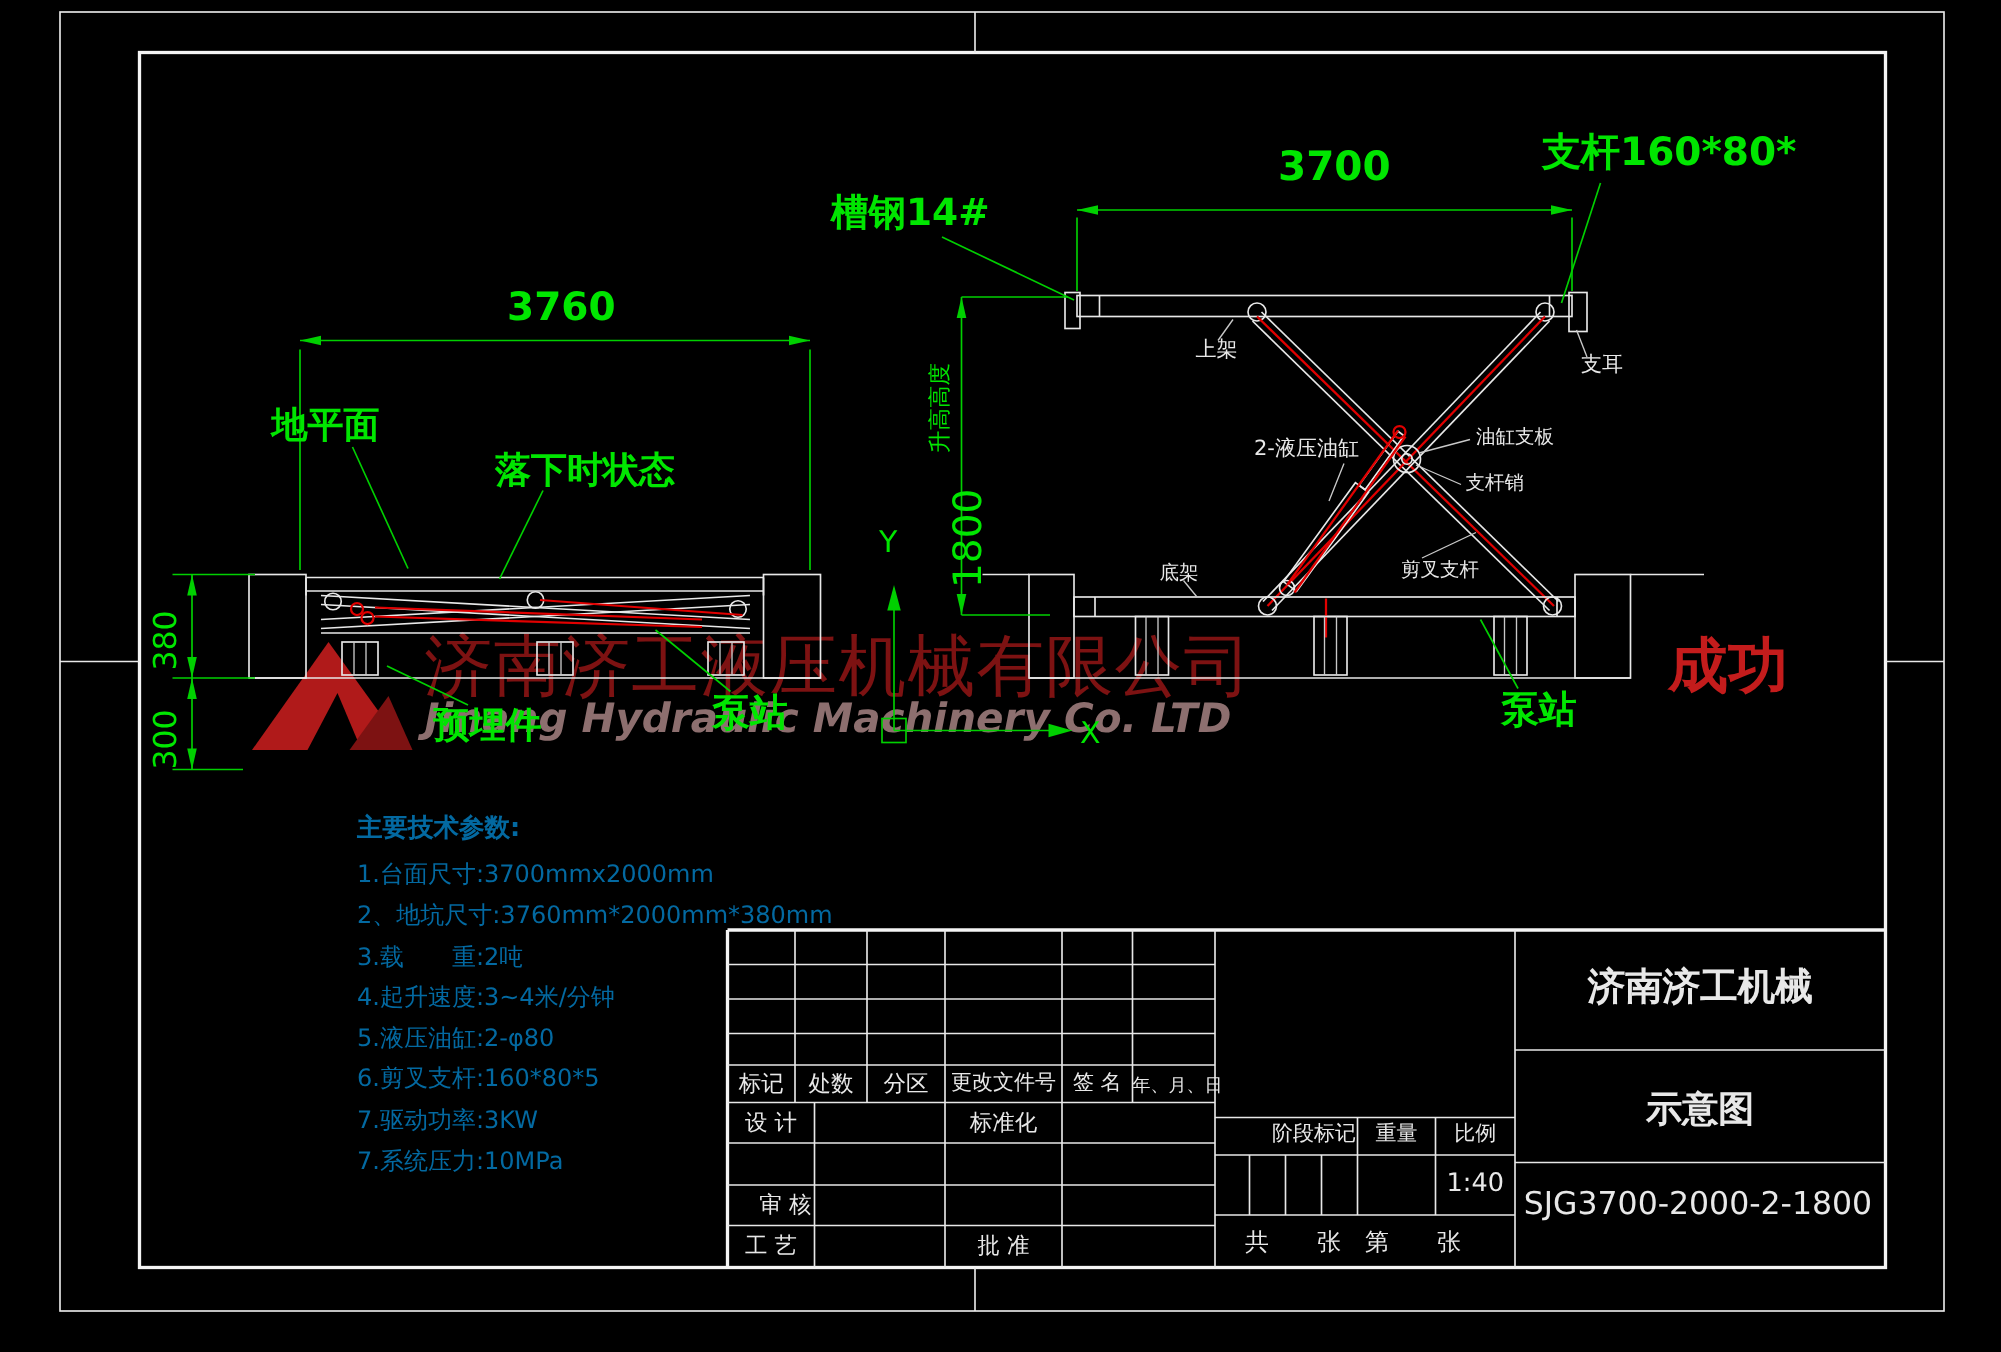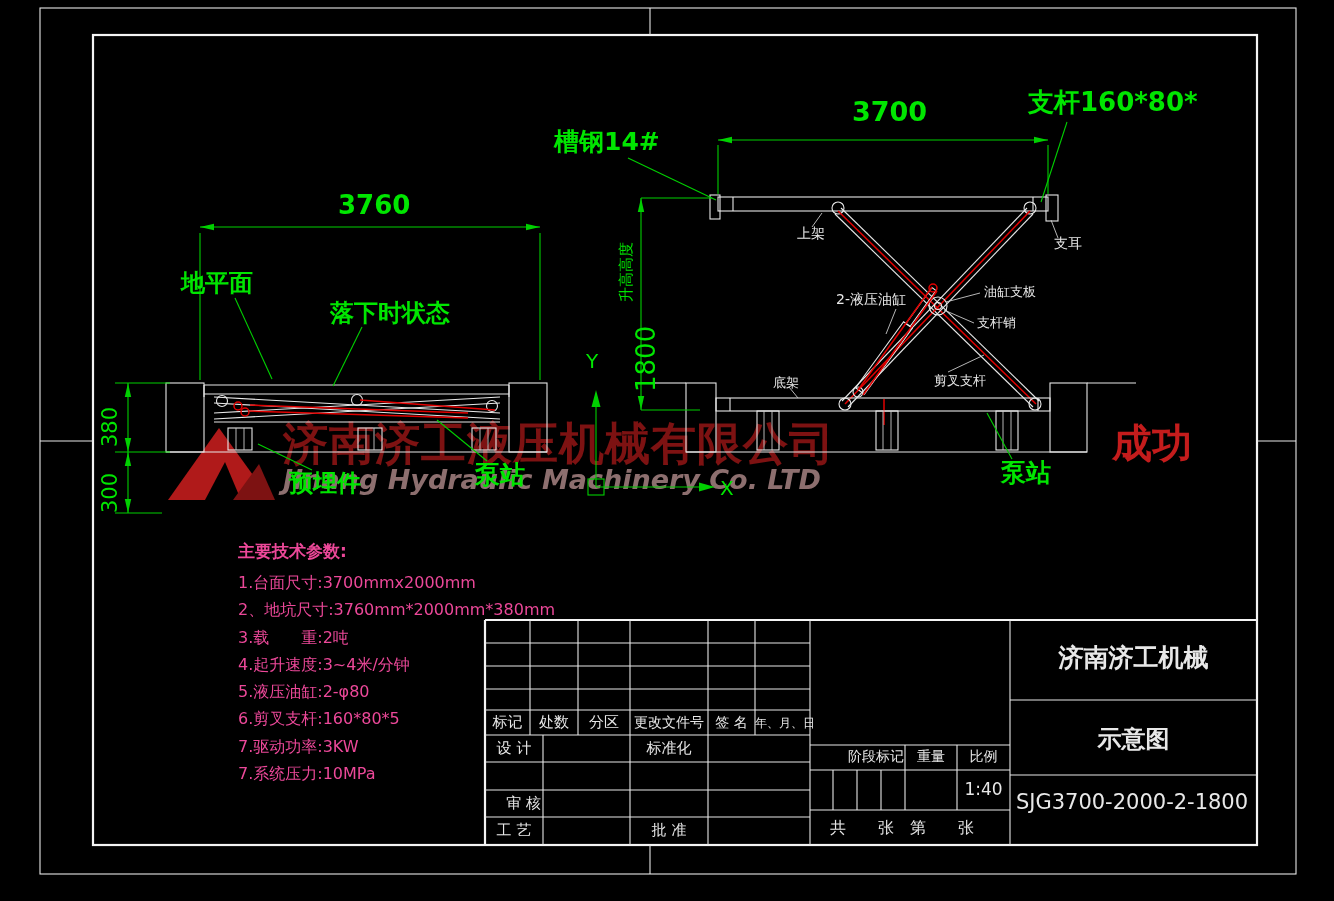--- a/index.html
+++ b/index.html
@@ -18,26 +18,26 @@
   .b { font-weight:bold; }
   .ctr { text-align:center; }
   .vrot { transform:rotate(-90deg); transform-origin:left top; }
   
   .w  { stroke:#e8e8e8; fill:none; stroke-width:1.1; }
   .w2 { stroke:#f4f4f4; fill:none; stroke-width:2.2; }
   .wt { stroke:#c9c9c9; fill:none; stroke-width:0.9; }
   .g  { stroke:#00d000; fill:none; stroke-width:1.1; }
   .r  { stroke:#e10000; fill:none; stroke-width:1.5; }
   
-  .wm-cn  { position:absolute; left:283px; top:414px; font-size:45px; font-weight:bold; color:#7d1212; letter-spacing:1px; white-space:nowrap; }
+  .wm-cn  { position:absolute; left:283px; top:414px; font-size:45px; font-weight:normal; color:#7d1212; letter-spacing:1px; white-space:nowrap; }
   .wm-en  { position:absolute; left:283px; top:464px; font-size:27px; font-weight:bold; font-style:italic; color:#8d6f6f; white-space:nowrap; }
   .wm-hot { position:absolute; left:820px; top:465px; font-size:22px; font-weight:bold; font-style:italic; color:#3c55d4; white-space:nowrap; }
   .wm-sl  { position:absolute; left:1112px; top:416px; font-size:40px; font-weight:bold; color:#c41c1c; white-space:nowrap; }
   
-  .params { position:absolute; left:238px; top:540px; color:#ec4899; }
+  .params { position:absolute; left:238px; top:540px; color:#0369a1; }
   .params-title { font-size:17px; font-weight:bold; margin-bottom:6px; }
   .params-list div { font-size:16px; line-height:27.3px; white-space:pre; }
 </style>
 </head>
 <body>
 
 <div id="canvas">
 
   <div class="layer" id="wm-layer">
     <svg width="120" height="80" style="position:absolute;left:163px;top:424px;">

